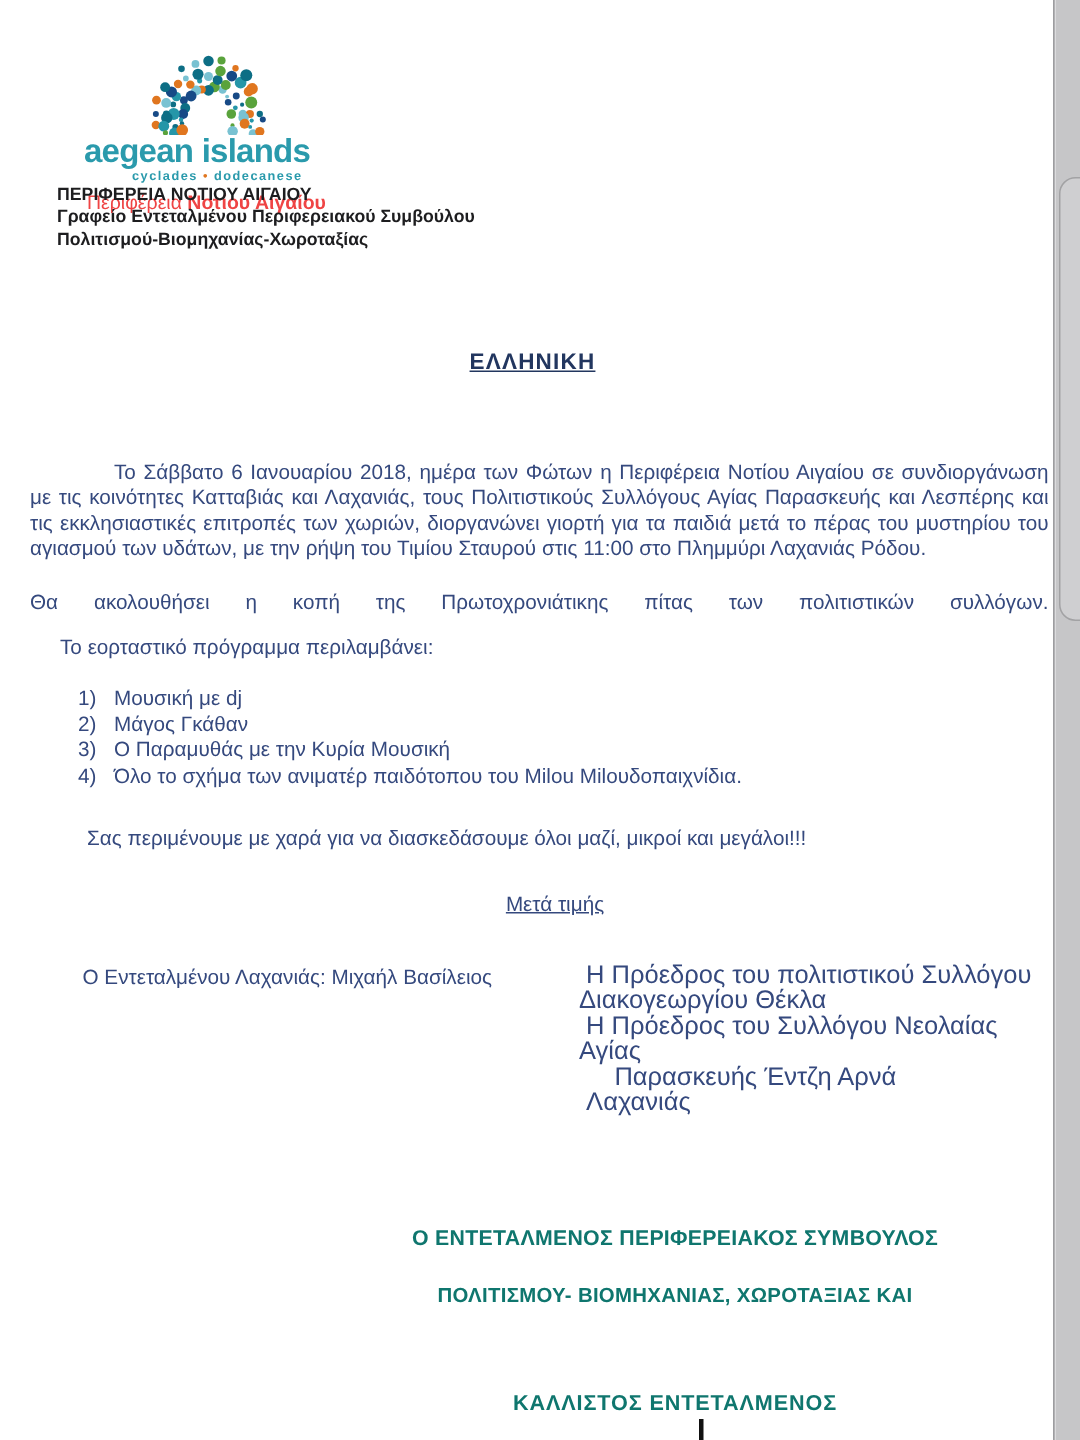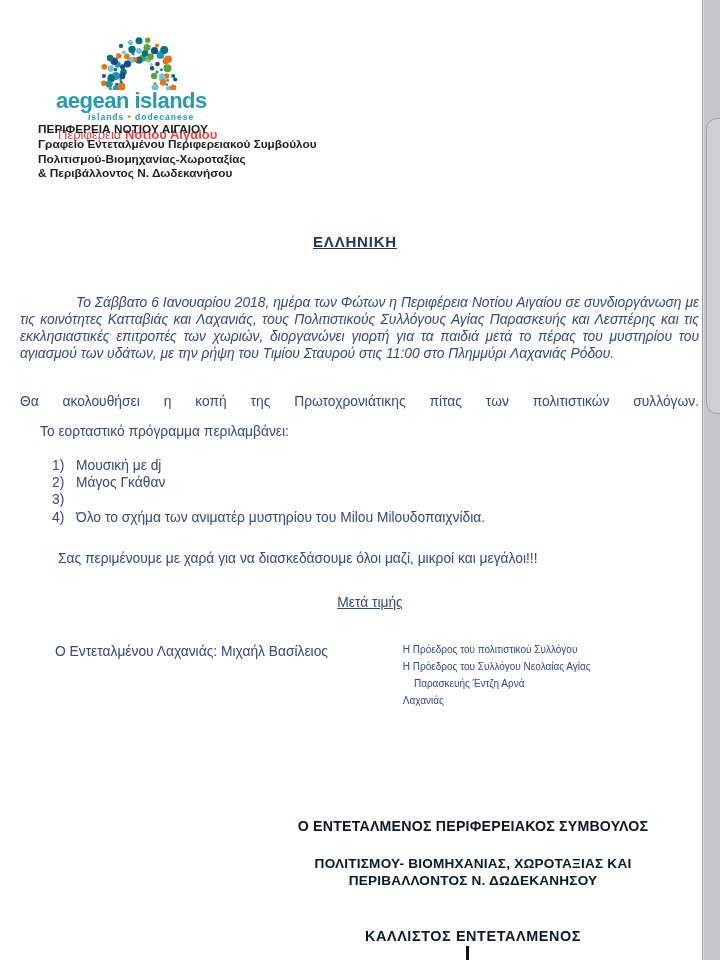--- a/index.html
+++ b/index.html
@@ -38,38 +38,38 @@
   .doc-title{
     top:233px;left:0;width:710px;text-align:center;
     font-size:15px;font-weight:bold;color:#22365f;
     text-decoration:underline;letter-spacing:0.8px;
   }
   .navy{color:#35497e;}
   .para{
     left:20px;width:679px;font-size:13.8px;line-height:17px;
     text-align:justify;
   }
-  .p1{top:294px;text-indent:56px;font-style:italic;}
+  .p1{top:306px;text-indent:56px;}
   .p2{top:393px;text-align-last:justify;}
   .program-intro{top:424px;left:40px;font-size:13.8px;}
   .program-list{top:457px;left:52px;font-size:13.8px;line-height:17.2px;}
   .program-list .row{display:flex;}
   .program-list .num{width:24px;flex:0 0 24px;}
   .closing{top:551px;left:58px;font-size:13.8px;}
   .regards{
     top:595px;left:0;width:740px;text-align:center;
     font-size:13.8px;text-decoration:underline;
   }
   .sig-left{top:643px;left:55px;font-size:13.8px;line-height:17px;}
-  .sig-right{top:641px;left:400px;width:302px;font-size:10px;line-height:17px;}
+  .sig-right{top:641px;left:386px;width:302px;font-size:17px;line-height:17px;}
   .sig-right div{white-space:pre-wrap;}
 
   .footer-block{
-    left:238px;width:470px;text-align:center;
-    font-weight:bold;color:#0f172a;
+    left:215px;width:470px;text-align:center;
+    font-weight:bold;color:#0f766e;
   }
   .footer-title{top:818px;font-size:14.2px;letter-spacing:0.2px;}
   .footer-sub{top:855px;font-size:13.6px;line-height:17px;letter-spacing:0.2px;}
   .footer-name{top:928px;font-size:14.4px;letter-spacing:0.6px;}
   .cursor-bar{
     top:946px;left:466px;width:3px;height:14px;background:#111;
   }
 
   
   .scroll-track{
@@ -147,29 +147,28 @@
       <circle cx="77.1" cy="56.5" r="3.3" fill="#e0761f"></circle>
       <circle cx="80.8" cy="58.6" r="1.3" fill="#2596a8"></circle>
       <circle cx="24.3" cy="62.6" r="1.7" fill="#5aa33c"></circle>
       <circle cx="30.4" cy="62.7" r="3.7" fill="#2596a8"></circle>
       <circle cx="35.5" cy="60.7" r="3.9" fill="#e0761f"></circle>
       <circle cx="69.1" cy="61.5" r="3.5" fill="#79c2d2"></circle>
       <circle cx="82.8" cy="63.1" r="3.0" fill="#79c2d2"></circle>
       <circle cx="87.2" cy="61.7" r="3.1" fill="#e0761f"></circle>
     </svg>
   <div class="logo-brand">aegean islands</div>
-  <div class="logo-sub"><span>islands</span><span class="dot"> • </span><span>dodecanese</span></div>
+  <div class="logo-sub"><span>cyclades</span><span class="dot"> • </span><span>dodecanese</span></div>
   <div class="logo-region"><span>Περιφέρεια </span><span class="bold">Νοτίου Αιγαίου</span></div>
 </div>
 
 <div class="abs header-block">
   <div>ΠΕΡΙΦΕΡΕΙΑ ΝΟΤΙΟΥ ΑΙΓΑΙΟΥ</div>
   <div>Γραφείο Εντεταλμένου Περιφερειακού Συμβούλου</div>
   <div>Πολιτισμού-Βιομηχανίας-Χωροταξίας</div>
-  <div>&amp; Περιβάλλοντος Ν. Δωδεκανήσου</div>
 </div>
 
 <div class="abs doc-title">ΕΛΛΗΝΙΚΗ</div>
 
 <div class="abs para p1 navy">Το Σάββατο 6 Ιανουαρίου 2018, ημέρα των Φώτων η Περιφέρεια Νοτίου Αιγαίου σε συνδιοργάνωση με τις κοινότητες Κατταβιάς και Λαχανιάς, τους Πολιτιστικούς Συλλόγους Αγίας Παρασκευής και Λεσπέρης και τις εκκλησιαστικές επιτροπές των χωριών, διοργανώνει γιορτή για τα παιδιά μετά το πέρας του μυστηρίου του αγιασμού των υδάτων, με την ρήψη του Τιμίου Σταυρού στις 11:00 στο Πλημμύρι Λαχανιάς Ρόδου.</div>
 
 <div class="abs para p2 navy">Θα ακολουθήσει η κοπή της Πρωτοχρονιάτικης πίτας των πολιτιστικών συλλόγων.</div>
 
 <div class="abs program-intro navy">Το εορταστικό πρόγραμμα περιλαμβάνει:</div>
 
@@ -177,47 +176,48 @@
   <div class="row">
       <span class="num">1)</span>
       <span>Μουσική με dj</span>
     </div>
   <div class="row">
       <span class="num">2)</span>
       <span>Μάγος Γκάθαν</span>
     </div>
   <div class="row">
       <span class="num">3)</span>
+      <span>Ο Παραμυθάς με την Κυρία Μουσική</span>
     </div>
   <div class="row">
       <span class="num">4)</span>
-      <span>Όλο το σχήμα των ανιματέρ μυστηρίου του Milou Milουδοπαιχνίδια.</span>
+      <span>Όλο το σχήμα των ανιματέρ παιδότοπου του Milou Milουδοπαιχνίδια.</span>
     </div>
 </div>
 
 <div class="abs closing navy">Σας περιμένουμε με χαρά για να διασκεδάσουμε όλοι μαζί, μικροί και μεγάλοι!!!</div>
 
 <div class="abs regards navy">Μετά τιμής</div>
 
 <div class="abs sig-left navy">
   <div>Ο Εντεταλμένου Λαχανιάς: Μιχαήλ Βασίλειος</div>
 </div>
 
 <div class="abs sig-right navy">
   <div> Η Πρόεδρος του πολιτιστικού Συλλόγου</div>
+  <div>Διακογεωργίου Θέκλα</div>
   <div> Η Πρόεδρος του Συλλόγου Νεολαίας Αγίας</div>
   <div>     Παρασκευής Έντζη Αρνά</div>
   <div> Λαχανιάς</div>
 </div>
 
 <div class="abs footer-block footer-title">Ο ΕΝΤΕΤΑΛΜΕΝΟΣ ΠΕΡΙΦΕΡΕΙΑΚΟΣ ΣΥΜΒΟΥΛΟΣ</div>
 
 <div class="abs footer-block footer-sub">
   <div>ΠΟΛΙΤΙΣΜΟΥ- ΒΙΟΜΗΧΑΝΙΑΣ, ΧΩΡΟΤΑΞΙΑΣ ΚΑΙ</div>
-  <div>ΠΕΡΙΒΑΛΛΟΝΤΟΣ Ν. ΔΩΔΕΚΑΝΗΣΟΥ</div>
 </div>
 
 <div class="abs footer-block footer-name">ΚΑΛΛΙΣΤΟΣ ΕΝΤΕΤΑΛΜΕΝΟΣ</div>
 
 <div class="abs cursor-bar"></div>
 
 <div class="abs scroll-track">
   <div class="scroll-thumb"></div>
 </div>
 

